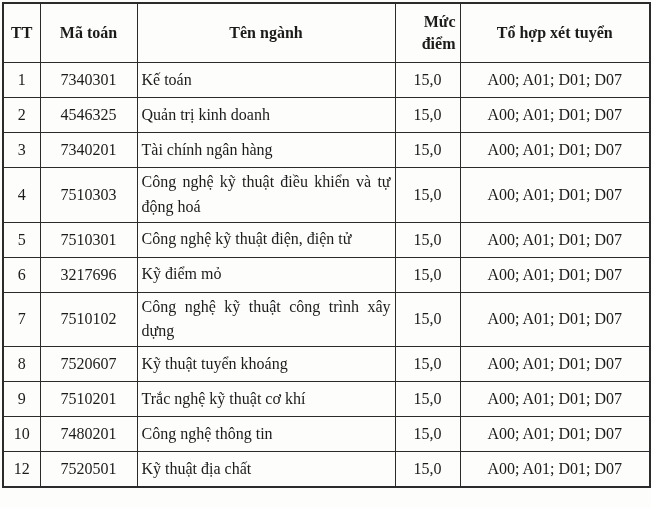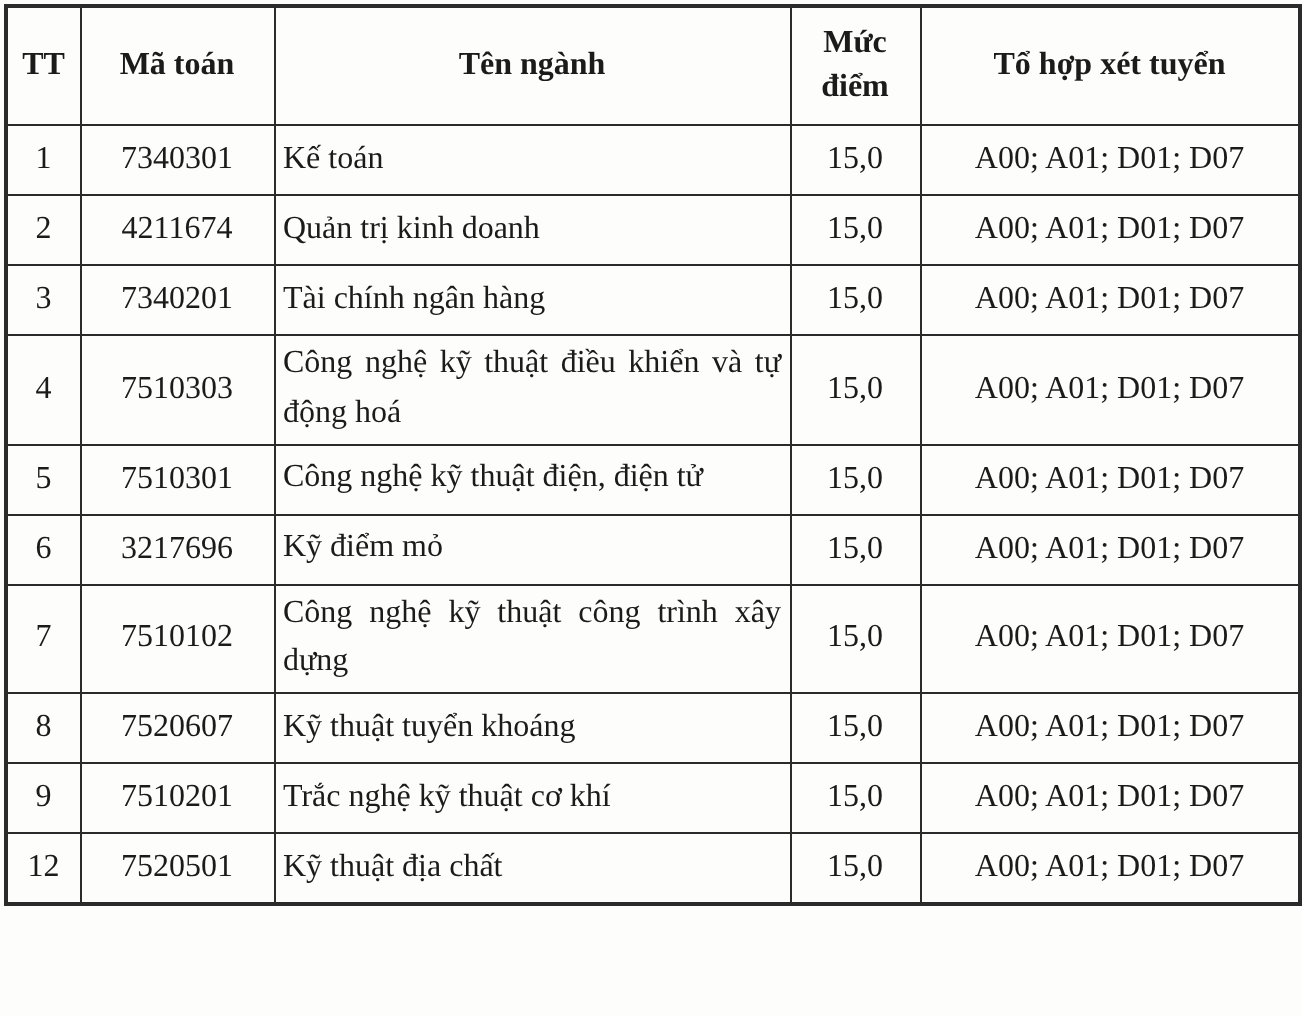--- a/index.html
+++ b/index.html
@@ -58,20 +58,21 @@
   td.cell-name {
     text-align: justify;
     padding-left: 9px;
     padding-right: 9px;
     line-height: 1.55;
     margin-top: 17px;
   }
   th.header-score {
     padding-left: 6px;
     padding-right: 6px;
+    text-align: right;
   }
 </style>
 </head>
 <body>
 
 <div class="table-wrap">
   <table class="admission">
     <colgroup>
       <col class="c-tt">
       <col class="c-code">
@@ -92,21 +93,21 @@
   <tr>
     <td class="cell-tt">1</td>
     <td class="cell-code">7340301</td>
     <td class="cell-name">Kế toán</td>
     <td class="cell-score">15,0</td>
     <td class="cell-combination">A00; A01; D01; D07</td>
   </tr>
 
   <tr>
     <td class="cell-tt">2</td>
-    <td class="cell-code">4211674</td>
+    <td class="cell-code">4546325</td>
     <td class="cell-name">Quản trị kinh doanh</td>
     <td class="cell-score">15,0</td>
     <td class="cell-combination">A00; A01; D01; D07</td>
   </tr>
 
   <tr>
     <td class="cell-tt">3</td>
     <td class="cell-code">7340201</td>
     <td class="cell-name">Tài chính ngân hàng</td>
     <td class="cell-score">15,0</td>
@@ -154,20 +155,27 @@
   </tr>
 
   <tr>
     <td class="cell-tt">9</td>
     <td class="cell-code">7510201</td>
     <td class="cell-name">Trắc nghệ kỹ thuật cơ khí</td>
     <td class="cell-score">15,0</td>
     <td class="cell-combination">A00; A01; D01; D07</td>
   </tr>
 
+  <tr>
+    <td class="cell-tt">10</td>
+    <td class="cell-code">7480201</td>
+    <td class="cell-name">Công nghệ thông tin</td>
+    <td class="cell-score">15,0</td>
+    <td class="cell-combination">A00; A01; D01; D07</td>
+  </tr>
 
 
   <tr>
     <td class="cell-tt">12</td>
     <td class="cell-code">7520501</td>
     <td class="cell-name">Kỹ thuật địa chất</td>
     <td class="cell-score">15,0</td>
     <td class="cell-combination">A00; A01; D01; D07</td>
   </tr>
 </tbody>

